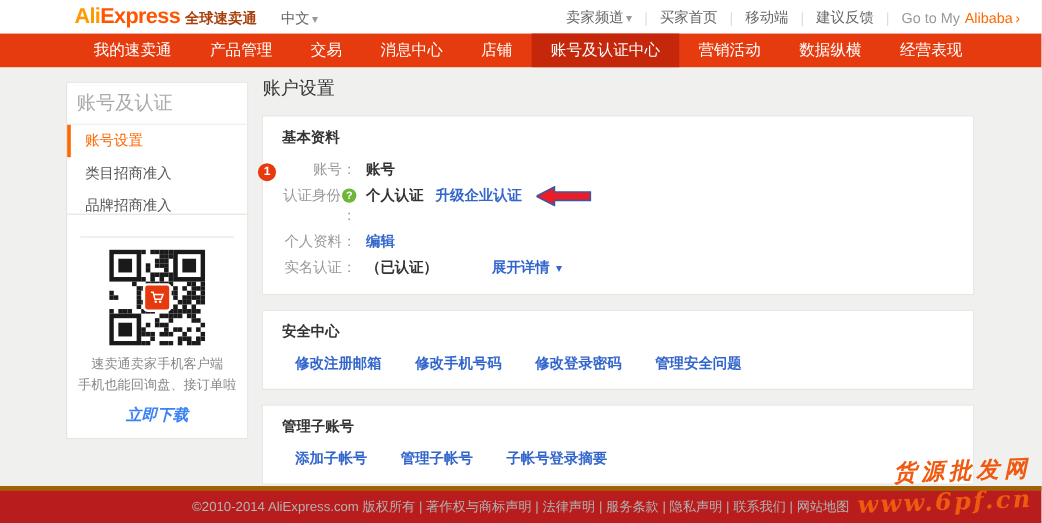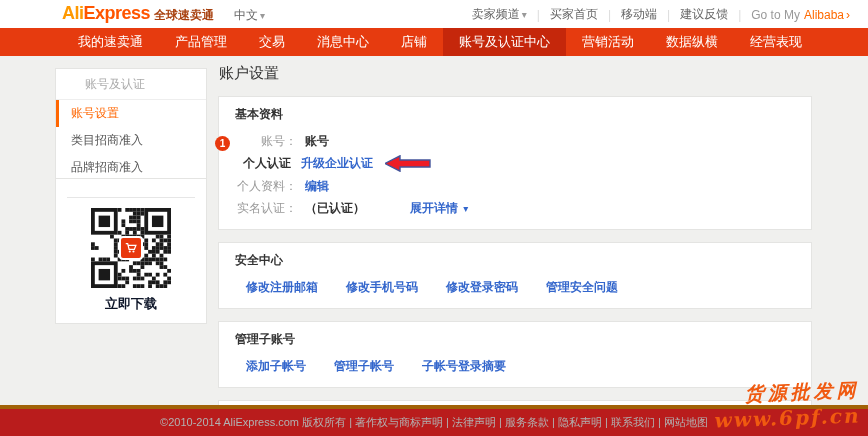--- a/index.html
+++ b/index.html
@@ -26,31 +26,31 @@
   .goto-prefix { color:#999; }
   .goto-brand { color:#ff6a00; margin-left:4px; }
   .goto-arrow { color:#ff6a00; margin-left:2px; }
   
   .nav { position:absolute; top:28px; left:0; width:868px; height:28px; background:#e63b0f; display:flex; padding-left:62px; }
   .nav a { display:block; line-height:28px; padding:0 16px; color:#fff; font-size:13px; text-decoration:none; cursor:pointer; white-space:nowrap; }
   .nav a.active { background:#c5270b; }
   
   .panel { background:#fff; border:1px solid #e4e4e2; }
   .sidebar { position:absolute; left:55px; top:68px; width:152px; }
-  .side-title { color:#aaa; font-size:12px; padding:7px 29px 6px; border-bottom:1px solid #eee; }
+  .side-title { color:#aaa; font-size:16px; padding:7px 8px 6px; border-bottom:1px solid #eee; }
   .side-item { display:block; font-size:12px; color:#555; line-height:27px; padding-left:12px; border-left:3px solid transparent; text-decoration:none; cursor:pointer; }
   .side-item.active { color:#ff6600; border-left:3px solid #ff6600; }
   .side-box2 { position:absolute; left:55px; top:178px; width:152px; padding:8px 9px 10px; }
   .weibo-btn { display:flex; align-items:center; justify-content:center; gap:5px; border:1px solid #ddd; height:23px; font-size:12px; color:#666; background:#fff; cursor:pointer; width:100%; }
   .side-divider { border:none; border-top:1px solid #e6e6e6; margin:10px 2px; }
   .qr-wrap { position:relative; width:80px; height:80px; margin:2px auto 0; }
   .qr-wrap svg { display:block; }
   .qr-center { position:absolute; left:28px; top:28px; width:24px; height:24px; background:#e8380d; border:2px solid #fff; border-radius:4px; display:flex; align-items:center; justify-content:center; }
   .qr-caption { text-align:center; color:#888; font-size:11px; line-height:17px; margin-top:8px; }
-  .download { display:block; text-align:center; color:#0f172a; font-size:13px; font-weight:bold; text-decoration:none; margin-top:7px; cursor:pointer; }
+  .download { display:block; text-align:center; color:#3b82f6; font-size:13px; font-weight:bold; text-decoration:none; margin-top:7px; cursor:pointer;font-style:italic; }
   
   .main { position:absolute; left:218px; top:62px; width:594px; }
   .page-title { font-size:15px; color:#333; margin:2px 0 13px 1px; }
   .mpanel { background:#fff; border:1px solid #e4e4e2; margin-bottom:12px; position:relative; }
   .mpanel-title { font-size:12px; font-weight:bold; color:#333; padding:9px 16px 2px; }
   .basic-rows { padding:2px 16px 12px; }
   .brow { display:flex; align-items:flex-start; line-height:16px; margin-top:6px; }
   .blabel { width:62px; text-align:right; color:#999; font-size:12px; flex:none; }
   .bvalue { font-weight:bold; color:#333; margin-left:8px; }
   .blink { color:#36c; font-weight:bold; text-decoration:none; cursor:pointer; }
@@ -269,35 +269,40 @@
         <rect x="8" y="64" width="12" height="12"></rect>
       </svg>
     <div class="qr-center">
       <svg width="14" height="14" viewBox="0 0 16 16">
         <path d="M2 3h2.2l1.6 6.5h6L13.6 5H5" fill="none" stroke="#fff" stroke-width="1.4"></path>
         <circle cx="6.6" cy="12" r="1.2" fill="#fff"></circle>
         <circle cx="10.8" cy="12" r="1.2" fill="#fff"></circle>
       </svg>
     </div>
   </div>
+  <div class="qr-caption">
+    <div>速卖通卖家手机客户端</div>
+    <div>手机也能回询盘、接订单啦</div>
+  </div>
   <a class="download">立即下载</a>
 </div>
 
 <div class="main">
   <div class="page-title">账户设置</div>
 
   <div class="mpanel">
     <div class="step-badge">1</div>
     <div class="mpanel-title">基本资料</div>
     <div class="basic-rows">
       <div class="brow">
         <span class="blabel">账号：</span>
         <span class="bvalue">账号</span>
       </div>
       <div class="brow">
+        <span class="blabel"><span>认证身份</span><span class="help-icon">?</span><span>：</span></span>
         <span class="bvalue">个人认证</span>
         <a class="blink upgrade">升级企业认证</a>
         <svg class="red-arrow" width="46" height="17" viewBox="0 0 46 17">
           <polygon points="0,8.5 15,0.8 15,5 45,5 45,12 15,12 15,16.2" fill="#ee1c25" stroke="#44549b" stroke-width="1.4"></polygon>
         </svg>
       </div>
       <div class="brow">
         <span class="blabel">个人资料：</span>
         <a class="blink">编辑</a>
       </div>

